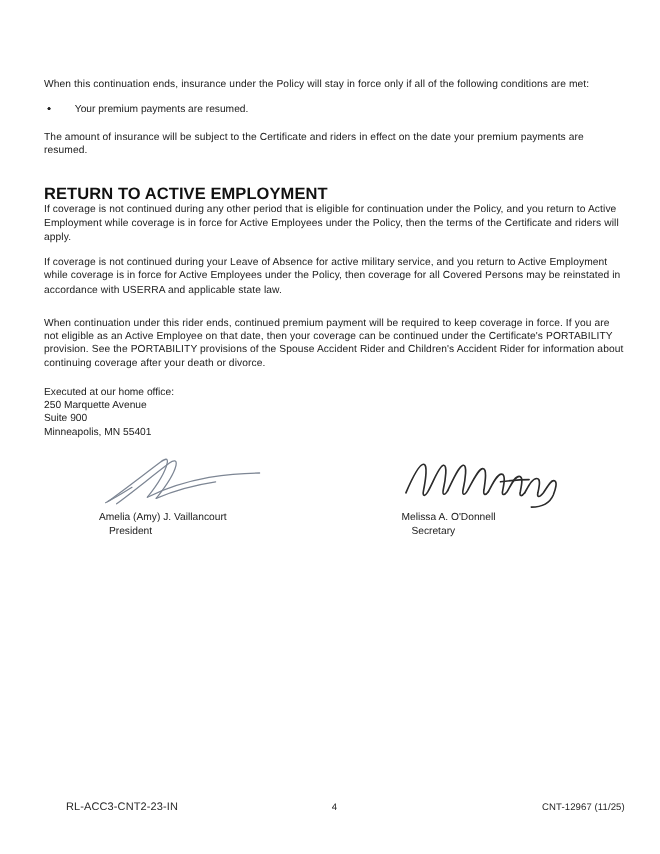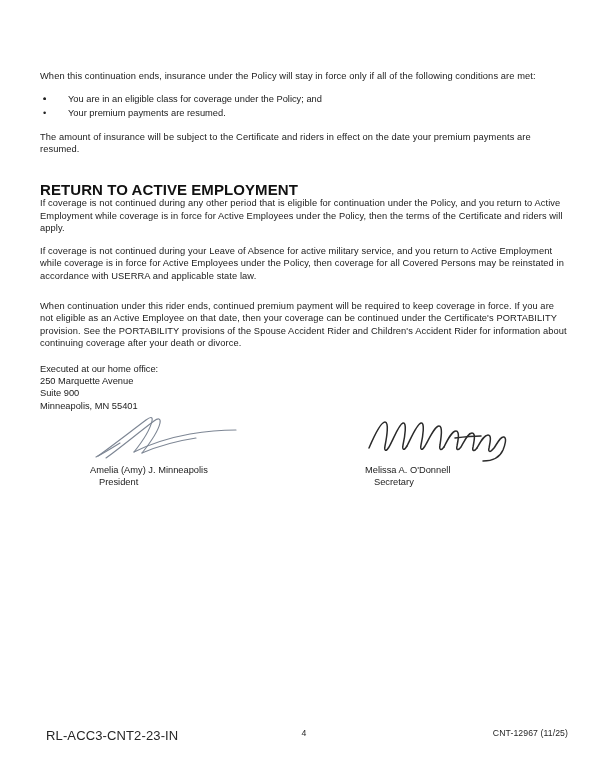--- a/index.html
+++ b/index.html
@@ -110,23 +110,23 @@
 
   .footer {
     position: absolute;
     left: 40px;
     top: 728px;
     width: 528px;
     height: 14px;
   }
   .footer .f-left {
     position: absolute;
-    left: 6px;
-    top: 0;
-    font-size: 13px;
+    left: 20px;
+    top: 0;
+    font-size: 10px;
     color: #262626;
     letter-spacing: 0.01em;
   }
   .footer .f-center {
     position: absolute;
     left: 0;
     right: 0;
     top: 0;
     text-align: center;
     font-size: 8.7px;
@@ -149,21 +149,20 @@
   <div class="content">
 
     <p class="body-text">When this continuation ends, insurance under the Policy will stay in force only if all of the following conditions are met:</p>
 
     <ul class="bullets">
       <li>
         <span class="bullet-dot">•</span>
       </li>
       <li>
         <span class="bullet-dot">•</span>
-        <span>You are in an eligible class for coverage under the Policy; and</span>
       </li>
       <li>
         <span class="bullet-dot">•</span>
         <span>Your premium payments are resumed.</span>
       </li>
     </ul>
 
     <p class="body-text">The amount of insurance will be subject to the Certificate and riders in effect on the date your premium payments are resumed.</p>
 
     <div class="spacer-lg"></div>
@@ -193,21 +192,21 @@
           <g stroke="#7d8694" stroke-width="1.15" fill="none" stroke-linecap="round" stroke-linejoin="round">
             <path d="M8 44 C 22 34, 40 20, 56 8 C 60 5, 63 4, 62 9 C 60 18, 52 30, 44 40"></path>
             <path d="M16 46 C 30 36, 48 21, 64 9 C 68 6, 71 6, 70 11 C 68 20, 60 31, 52 41"></path>
             <path d="M44 40 C 58 33, 78 26, 100 22 C 118 19, 134 18, 146 18"></path>
             <path d="M52 41 C 66 35, 86 29, 106 26"></path>
             <path d="M6 45 C 14 41, 22 36, 30 31"></path>
           </g>
         </svg>
       </div>
       <div class="sig-names">
-        <div class="name">Amelia (Amy) J. Minneapolis</div>
+        <div class="name">Amelia (Amy) J. Vaillancourt</div>
         <div class="title">President</div>
       </div>
     </div>
 
     <div class="sig-col right">
       <div class="sig-graphic">
         <svg width="160" height="52" viewBox="0 0 160 52" fill="none" aria-hidden="true">
           <g stroke="#2b2b2b" stroke-width="1.5" fill="none" stroke-linecap="round" stroke-linejoin="round">
             <path d="M4 36 C 10 22, 16 10, 20 10 C 24 10, 22 24, 20 34 C 19 39, 21 40, 24 35 C 29 26, 34 12, 38 11 C 42 10, 40 24, 38 33 C 37 38, 39 39, 42 34"></path>
             <path d="M42 34 C 47 24, 52 12, 56 11 C 60 10, 58 24, 56 33 C 55 38, 57 39, 60 34 C 65 25, 70 14, 74 14 C 78 14, 76 26, 75 33 C 74 38, 76 39, 79 35"></path>

